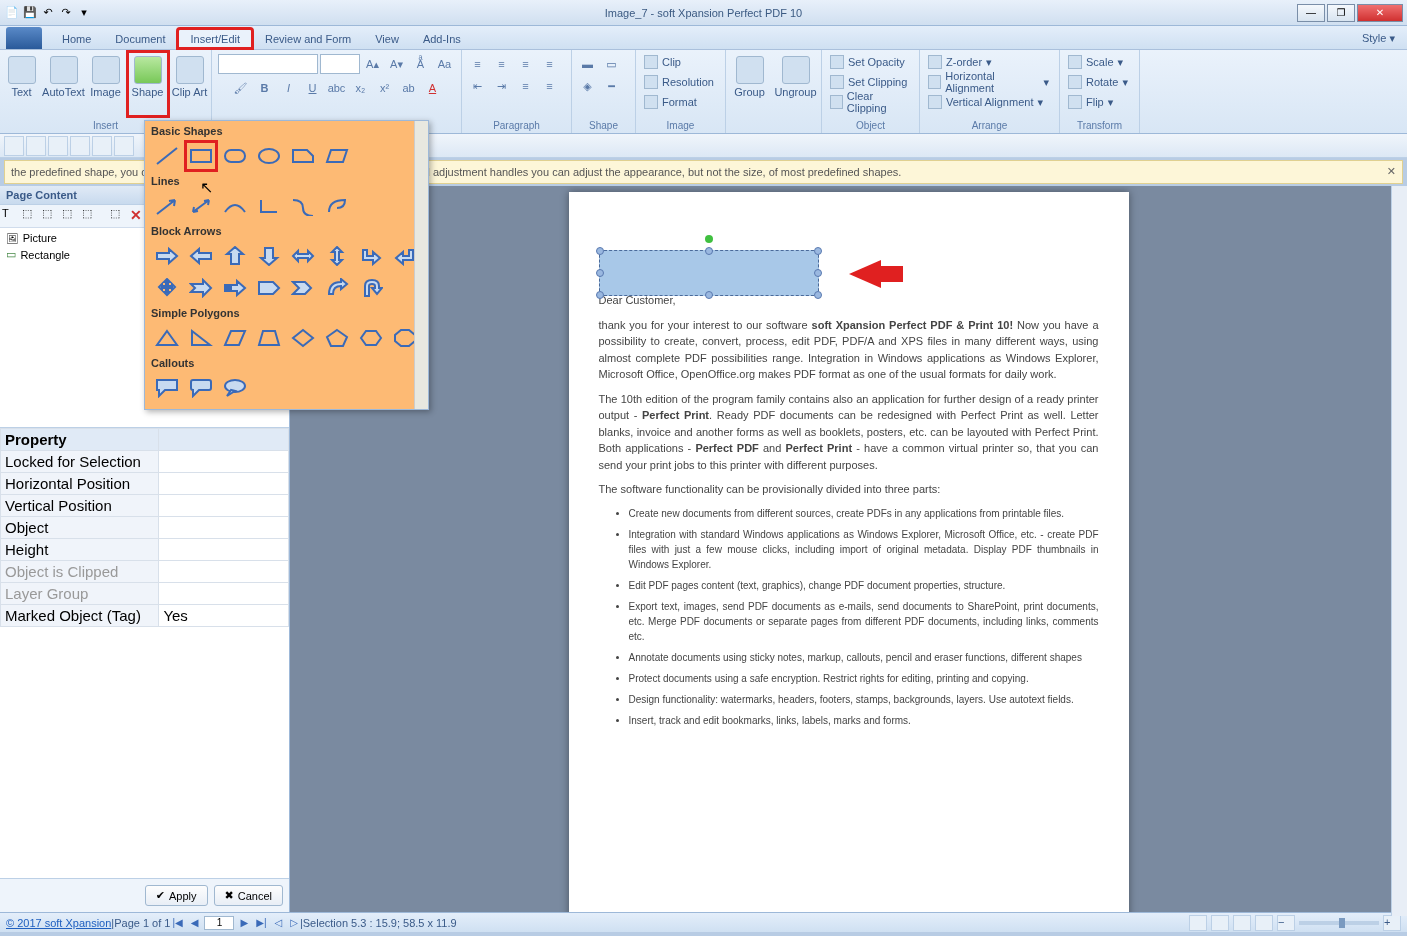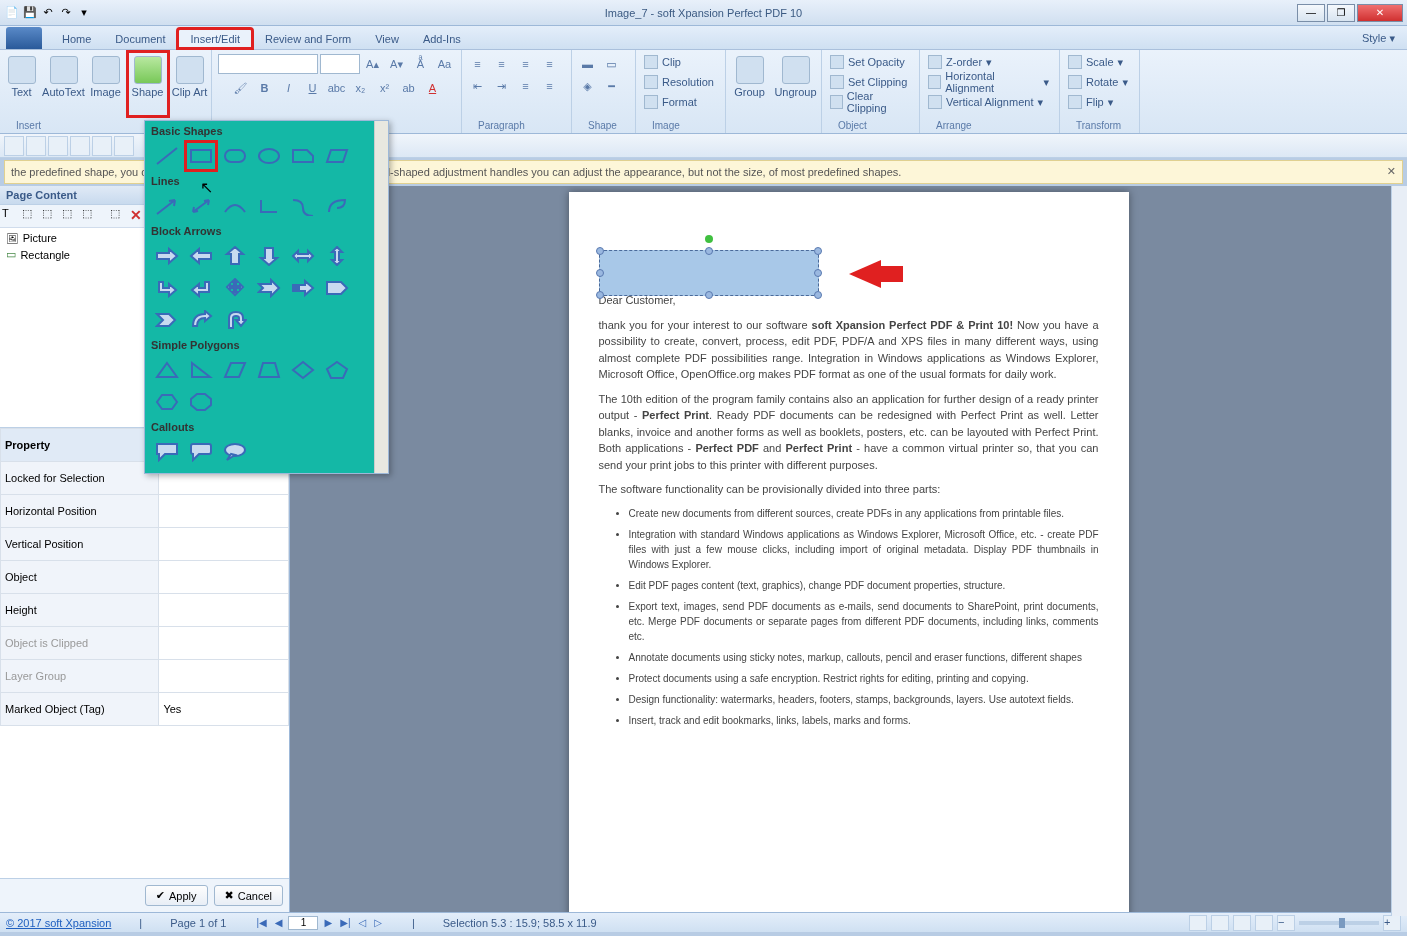--- a/index.html
+++ b/index.html
@@ -12,21 +12,21 @@
 .titlebar .winbtns div{width:28px;height:18px;border:1px solid #7a8ea8;background:linear-gradient(#f5f8fc,#d8e4f0);margin-left:2px;display:flex;align-items:center;justify-content:center;font-size:10px}
 .titlebar .winbtns .close{background:linear-gradient(#f07070,#d03030);color:#fff;width:46px}
 .tabs{height:24px;background:linear-gradient(#e4eefa,#cfe0f2);display:flex;align-items:flex-end;padding-left:6px;border-bottom:1px solid #aac0dc}
 .appbtn{width:36px;height:22px;background:linear-gradient(#5a8ac8,#2a5a9a);border-radius:3px 3px 0 0;margin-right:8px}
 .tab{padding:4px 12px;color:#3a5a88;cursor:pointer}
 .tab.active{background:#eaf2fb;border:1px solid #aac0dc;border-bottom:none;border-radius:3px 3px 0 0}
 .tab.hl{outline:3px solid #e02020;outline-offset:-2px}
 .style-dd{margin-left:auto;padding:4px 12px;color:#3a5a88}
 .ribbon{height:84px;background:linear-gradient(#eaf2fb,#d8e6f5);border-bottom:1px solid #9db8d8;display:flex}
 .rgroup{border-right:1px solid #bcd0e6;padding:2px 6px;display:flex;flex-direction:column;align-items:center;position:relative}
-.rgroup .lbl{font-size:10px;color:#5a7aa8;position:absolute;bottom:2px;left:16px;right:0;text-align:left}
+.rgroup .lbl{font-size:10px;color:#5a7aa8;position:absolute;bottom:2px;left:0;right:0;text-align:center}
 .rgroup .row{display:flex;gap:2px;align-items:center}
 .bigbtn{width:40px;height:64px;display:flex;flex-direction:column;align-items:center;justify-content:flex-start;padding-top:4px;color:#3a5a88;gap:2px}
 .bigbtn .ic{width:28px;height:28px;background:#d0e0f0;border:1px solid #a0b8d0;border-radius:3px}
 .bigbtn.shape{outline:3px solid #e02020;outline-offset:-1px}
 .bigbtn.shape .ic{background:linear-gradient(#b8e8a0,#78c858)}
 .smbtn{width:22px;height:20px;border:1px solid transparent;display:flex;align-items:center;justify-content:center;color:#5a7aa8}
 .menuitem{display:flex;align-items:center;gap:4px;padding:2px 4px;color:#3a5a88;height:20px}
 .menuitem .ic{width:14px;height:14px;background:#d0e0f0;border:1px solid #a0b8d0}
 .fontbox{width:100px;height:20px;border:1px solid #a0b8d0;background:#fff}
 .hint{height:24px;background:#fdf6d8;border:1px solid #e0d090;margin:2px 4px;padding:4px 6px;color:#555;display:flex;align-items:center;position:relative}
@@ -38,45 +38,45 @@
 .panehdr{background:linear-gradient(#e0eaf6,#c8daee);padding:3px 6px;color:#3a5a88;font-weight:bold;border-bottom:1px solid #bcd0e6}
 .toolrow{display:flex;gap:2px;padding:2px;border-bottom:1px solid #d0dcec}
 .toolrow .tb{width:18px;height:18px}
 .toolrow .red{color:#d03030;font-weight:bold;font-size:14px}
 .tree{flex:0 0 200px;background:#fff;border-bottom:1px solid #bcd0e6;padding:2px}
 .tree .item{padding:2px 4px;display:flex;align-items:center;gap:4px}
 .tree .pic::before{content:"🖼";font-size:10px}
 .tree .rect::before{content:"▭";color:#4a8a4a}
 .props{flex:1;background:#fff;overflow:auto}
 .props table{width:100%;border-collapse:collapse}
-.props td{border:1px solid #d8e0ea;padding:10px 4px;font-size:11px}
+.props td{border:1px solid #d8e0ea;padding:2px 4px;font-size:15px}
 .props td:first-child{background:#f0f4fa;width:55%}
 .props .hdr td{background:#e0eaf6;font-weight:bold}
 .btnrow{padding:6px;display:flex;gap:6px;justify-content:flex-end;border-top:1px solid #bcd0e6}
 .btnrow button{padding:3px 10px;border:1px solid #a0b8d0;background:linear-gradient(#fdfdfd,#e8eef6);border-radius:3px;display:flex;align-items:center;gap:4px}
 .canvas{flex:1;background:#7a8aa0;overflow:hidden;position:relative;display:flex;justify-content:center;padding-top:6px}
 .page{width:560px;height:760px;background:#fff;box-shadow:0 0 8px rgba(0,0,0,.4);padding:40px 30px;position:relative}
 .page h6{font-size:10px;letter-spacing:1px;color:#666;border-bottom:1px solid #aaa;padding-bottom:2px;margin-bottom:8px}
 .selshape{position:absolute;left:30px;top:58px;width:220px;height:46px;background:#a8c8e8;border:1px dashed #4a6a9a}
 .handle{width:8px;height:8px;background:#9ab8e0;border:1px solid #5a7ab0;border-radius:50%;position:absolute}
 .rothandle{width:8px;height:8px;background:#40c040;border-radius:50%;position:absolute;left:50%;top:-16px;transform:translateX(-50%)}
 .arrow{position:absolute;left:280px;top:68px;width:0;height:0;border-top:14px solid transparent;border-bottom:14px solid transparent;border-right:32px solid #e02020}
 .arrow::after{content:"";position:absolute;left:32px;top:-8px;width:22px;height:16px;background:#e02020}
 .doc p{font-size:11px;color:#444;margin:8px 0;text-align:justify;line-height:1.5}
 .doc ul{margin-left:30px}
 .doc li{font-size:10px;color:#444;margin:6px 0;text-align:justify;line-height:1.5}
-.shapes-popup{position:absolute;left:144px;top:120px;width:245px;background:#14b8a6;border:1px solid #9db8d8;box-shadow:2px 2px 6px rgba(0,0,0,.3);z-index:100;padding-bottom:6px}
+.shapes-popup{position:absolute;left:144px;top:120px;width:285px;background:#fdba74;border:1px solid #9db8d8;box-shadow:2px 2px 6px rgba(0,0,0,.3);z-index:100;padding-bottom:6px}
 .shapes-popup .cat{font-weight:bold;padding:4px 6px;color:#333;font-size:11px}
 .shapes-popup .grid{display:flex;flex-wrap:wrap;gap:6px;padding:2px 8px}
 .shapes-popup .sh{width:28px;height:26px;display:flex;align-items:center;justify-content:center}
 .shapes-popup .sh svg{stroke:#3a6ab8;stroke-width:2;fill:none}
 .shapes-popup .sh.hl{outline:3px solid #e02020}
 .shapes-popup .scroll{position:absolute;right:0;top:0;bottom:0;width:14px;background:#e8e8e0;border-left:1px solid #ccc}
 .cursor{position:absolute;left:200px;top:178px;z-index:101;font-size:16px;color:#000;pointer-events:none}
-.status{height:20px;background:linear-gradient(#e4eefa,#cfe0f2);border-top:1px solid #9db8d8;display:flex;align-items:center;padding:0 6px;gap:28px;font-size:11px;color:#3a5a88}
+.status{height:20px;background:linear-gradient(#e4eefa,#cfe0f2);border-top:1px solid #9db8d8;display:flex;align-items:center;padding:0 6px;gap:0;font-size:11px;color:#3a5a88}
 .status .link{color:#2060c0;text-decoration:underline}
 .status .nav{display:flex;align-items:center;gap:4px}
 .status .nav input{width:30px;height:14px;border:1px solid #a0b8d0;text-align:center;font-size:10px}
 .status .navbtn{color:#3a6ab8;font-size:10px;padding:0 2px}
 .status .right{margin-left:auto;display:flex;gap:4px;align-items:center}
 .status .right .vb{width:18px;height:16px;border:1px solid #bcd0e6;background:#e8f0f8}
 .vscroll{position:absolute;right:0;top:186px;bottom:20px;width:16px;background:#e8eef6;border-left:1px solid #bcd0e6}
 </style>
 </head>
 <body>

